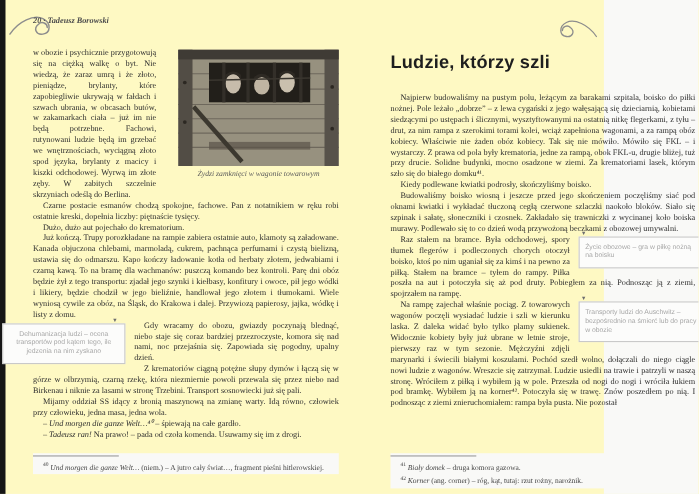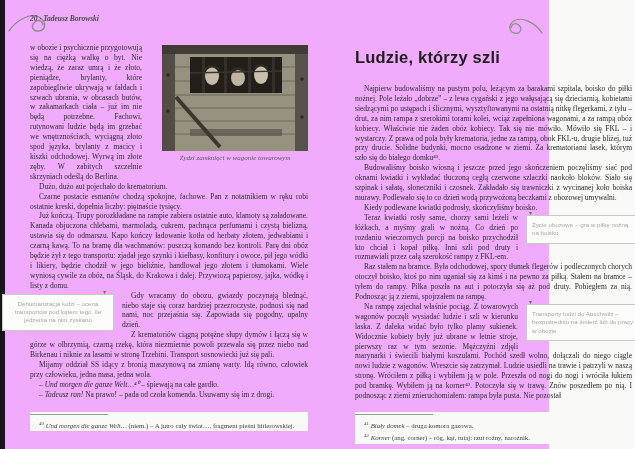--- a/index.html
+++ b/index.html
@@ -1,18 +1,18 @@
 <!DOCTYPE html>
 <html lang="pl"><head>
 <meta charset="utf-8">
 <style>
   html,body{margin:0;padding:0;}
   body{width:635px;height:449px;overflow:hidden;background:#f9f9f7;
        font-family:"Liberation Serif",serif;}
-  .spread{position:relative;width:549px;height:449px;background:#f0abfc;}
+  .spread{position:relative;width:549px;height:449px;background:#fef9c3;}
 
   .spine-edge{position:absolute;left:0;top:0;width:5px;height:449px;background:#161616;}
 
   .flourish{position:absolute;color:#8d8d8d;}
   .fl-left{left:7px;top:9px;}
   .fl-right{right:5px;top:13px;transform:scaleX(-1);}
 
   .page{position:absolute;top:14px;}
   .page-left{left:30px;width:278px;}
   .page-right{left:355px;width:277px;}
@@ -102,57 +102,56 @@
             <circle cx="6" cy="30" r="1.7"></circle>
               <circle cx="6" cy="66" r="1.7"></circle>
             <circle cx="140" cy="34" r="1.7"></circle>
               <circle cx="140" cy="72" r="1.7"></circle>
           </g>
         </svg>
         <figcaption class="photo-caption">Żydzi zamknięci w wagonie towarowym</figcaption>
       </figure>
 
       <p class="noindent">w obozie i psychicznie przygotowują się na ciężką walkę o byt. Nie wiedzą, że zaraz umrą i że złoto, pieniądze, brylanty, które zapobiegliwie ukrywają w fałdach i szwach ubrania, w obcasach butów, w zakamarkach ciała – już im nie będą potrzebne. Fachowi, rutynowani ludzie będą im grzebać we wnętrznościach, wyciągną złoto spod języka, brylanty z macicy i kiszki odchodowej. Wyrwą im złote zęby. W zabitych szczelnie skrzyniach odeślą do Berlina.</p>
+      <p>Czarne postacie esmanów chodzą spokojne, fachowe. Pan z notatnikiem w ręku robi ostatnie kreski, dopełnia liczby: piętnaście tysięcy.</p>
       <p>Dużo, dużo aut pojechało do krematorium.</p>
-      <p>Czarne postacie esmanów chodzą spokojne, fachowe. Pan z notatnikiem w ręku robi ostatnie kreski, dopełnia liczby: piętnaście tysięcy.</p>
       <p>Już kończą. Trupy porozkładane na rampie zabiera ostatnie auto, klamoty są załadowane. Kanada objuczona chlebami, marmoladą, cukrem, pachnąca perfumami i czystą bielizną, ustawia się do odmarszu. Kapo kończy ładowanie kotła od herbaty złotem, jedwabiami i czarną kawą. To na bramę dla wachmanów: puszczą komando bez kontroli. Parę dni obóz będzie żył z tego transportu: zjadał jego szynki i kiełbasy, konfitury i owoce, pił jego wódki i likiery, będzie chodził w jego bieliźnie, handlował jego złotem i tłumokami. Wiele wyniosą cywile za obóz, na Śląsk, do Krakowa i dalej. Przywiozą papierosy, jajka, wódkę i listy z domu.</p>
 
       <aside class="note note-left">
         <span class="note-marker marker-right">▾</span>
         <span>Dehumanizacja ludzi – ocena transportów pod kątem tego, ile jedzenia na nim zyskano</span>
       </aside>
 
-      <p>Gdy wracamy do obozu, gwiazdy poczynają blednąć, niebo staje się coraz bardziej przezroczyste, podnosi się nad nami, noc przejaśnia się. Zapowiada się pogodny, upalny dzień.</p>
+      <p>Gdy wracamy do obozu, gwiazdy poczynają blednąć, niebo staje się coraz bardziej przezroczyste, komora się nad nami, noc przejaśnia się. Zapowiada się pogodny, upalny dzień.</p>
       <p>Z krematoriów ciągną potężne słupy dymów i łączą się w górze w olbrzymią, czarną rzekę, która niezmiernie powoli przewala się przez niebo nad Birkenau i niknie za lasami w stronę Trzebini. Transport sosnowiecki już się pali.</p>
       <p>Mijamy oddział SS idący z bronią maszynową na zmianę warty. Idą równo, człowiek przy człowieku, jedna masa, jedna wola.</p>
 
       <p class="dialogue"><em>– Und morgen die ganze Welt…⁴⁰</em><span> – śpiewają na całe gardło.</span></p>
       <p class="dialogue"><em>– Tadeusz ran!</em><span> Na prawo! – pada od czoła komenda. Usuwamy się im z drogi.</span></p>
     </div>
 
     <div class="footnotes">
       <div class="fn-rule"></div>
       <p class="fn"><sup>40</sup> <em>Und morgen die ganze Welt…</em><span> (niem.) – A jutro cały świat…, fragment pieśni hitlerowskiej.</span></p>
     </div>
   </div>
 
   <div class="page page-right">
     <h1 class="chapter-title">Ludzie, którzy szli</h1>
 
     <div class="body-text">
       <p>Najpierw budowaliśmy na pustym polu, leżącym za barakami szpitala, boisko do piłki nożnej. Pole leżało „dobrze” – z lewa cygański z jego wałęsającą się dzieciarnią, kobietami siedzącymi po ustępach i ślicznymi, wysztyftowanymi na ostatnią nitkę flegerkami, z tyłu – drut, za nim rampa z szerokimi torami kolei, wciąż zapełniona wagonami, a za rampą obóz kobiecy. Właściwie nie żaden obóz kobiecy. Tak się nie mówiło. Mówiło się FKL – i wystarczy. Z prawa od pola były krematoria, jedne za rampą, obok FKL-u, drugie bliżej, tuż przy drucie. Solidne budynki, mocno osadzone w ziemi. Za krematoriami lasek, którym szło się do białego domku⁴¹.</p>
+      <p>Kiedy podlewane kwiatki podrosły, skończyliśmy boisko.</p>
       <p>Budowaliśmy boisko wiosną i jeszcze przed jego skończeniem poczęliśmy siać pod oknami kwiatki i wykładać tłuczoną cegłą czerwone szlaczki naokoło bloków. Siało się szpinak i sałatę, słoneczniki i czosnek. Zakładało się trawniczki z wycinanej koło boiska murawy. Podlewało się to co dzień wodą przywożoną beczkami z obozowej umywalni.</p>
-      <p>Kiedy podlewane kwiatki podrosły, skończyliśmy boisko.</p>
 
       <aside class="note note-right">
         <span class="note-marker marker-left">▾</span>
         <span>Życie obozowe – gra w piłkę nożną na boisku</span>
       </aside>
 
-      <p>Teraz kwiatki rosły same, chorzy sami leżeli w łóżkach, a myśmy grali w nożną. Co dzień po rozdaniu wieczornych porcji na boisko przychodził kto chciał i kopał piłkę. Inni szli pod druty i rozmawiali przez całą szerokość rampy z FKL-em.</p>
       <p>Raz stałem na bramce. Była odchodowej, spory tłumek flegerów i podleczonych chorych otoczył boisko, ktoś po nim uganiał się za kimś i na pewno za piłką. Stałem na bramce – tyłem do rampy. Piłka poszła na aut i potoczyła się aż pod druty. Pobiegłem za nią. Podnosząc ją z ziemi, spojrzałem na rampę.</p>
 
       <aside class="note note-right">
         <span class="note-marker marker-left">▾</span>
         <span>Transporty ludzi do Auschwitz – bezpośrednio na śmierć lub do pracy w obozie</span>
       </aside>
 
       <p>Na rampę zajechał właśnie pociąg. Z towarowych wagonów poczęli wysiadać ludzie i szli w kierunku laska. Z daleka widać było tylko plamy sukienek. Widocznie kobiety były już ubrane w letnie stroje, pierwszy raz w tym sezonie. Mężczyźni zdjęli marynarki i świecili białymi koszulami. Pochód szedł wolno, dołączali do niego ciągle nowi ludzie z wagonów. Wreszcie się zatrzymał. Ludzie usiedli na trawie i patrzyli w naszą stronę. Wróciłem z piłką i wybiłem ją w pole. Przeszła od nogi do nogi i wróciła łukiem pod bramkę. Wybiłem ją na korner⁴². Potoczyła się w trawę. Znów poszedłem po nią. I podnosząc z ziemi znieruchomiałem: rampa była pusta. Nie pozostał</p>
     </div>
 

